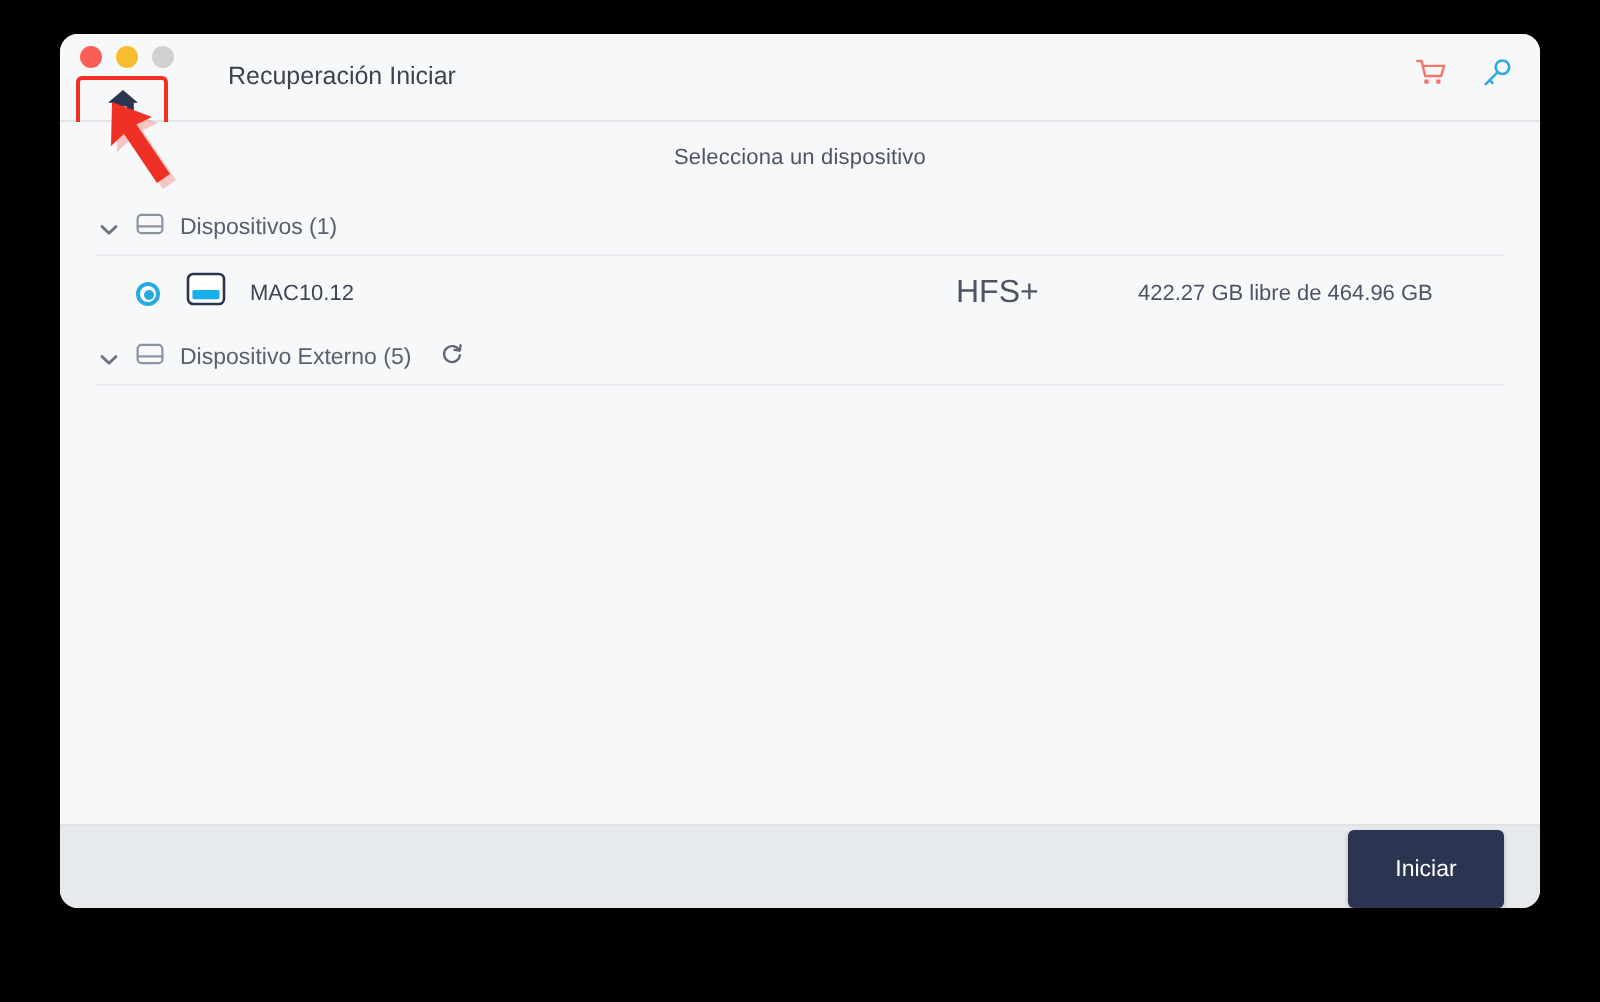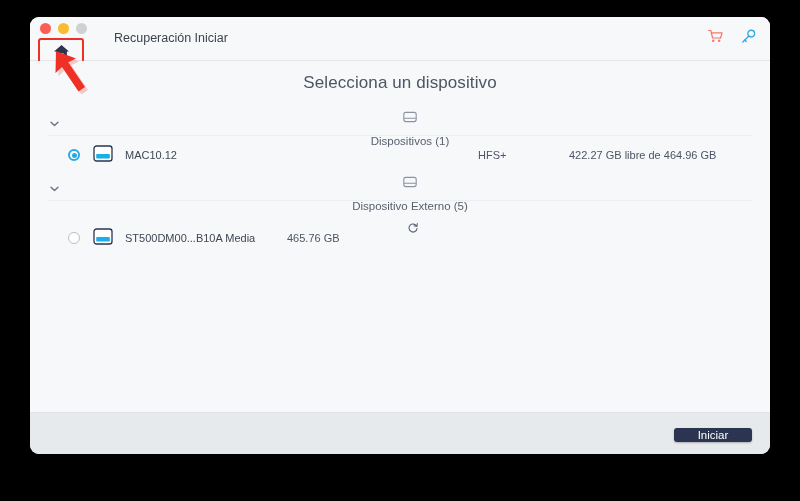--- a/index.html
+++ b/index.html
@@ -91,38 +91,37 @@
 
   
   .content {
     position: relative;
     height: 351px;
     background: #f7f8fa;
     overflow: hidden;
   }
   .page-title {
     text-align: center;
-    font-size: 17px;
+    font-size: 11px;
     color: #4c5564;
     padding-top: 12px;
     letter-spacing: 0.1px;
   }
 
   .section {
     margin: 0 18px 0 18px;
   }
   .section-head {
     display: flex;
     align-items: center;
     height: 26px;
     border-bottom: 1px solid #eceef1;
     gap: 8px;
     padding-left: 20px;
     position: relative;
-    flex-direction: column;
   }
   .chev {
     position: absolute;
     left: 2px;
     top: 50%;
     transform: translateY(-50%);
   }
   .section-head .label {
     font-size: 11.5px;
     color: #58616e;
@@ -162,21 +161,21 @@
   }
   .drive-ic { margin-left: 13px; flex: none; display:block; }
   .dev-name {
     margin-left: 12px;
     font-size: 11px;
     color: #3e4653;
     white-space: nowrap;
   }
 
   .col-bar   { position: absolute; left: 239px; }
-  .col-fs    { position: absolute; left: 430px; font-size: 11px; color: #4c5564; }
+  .col-fs    { position: absolute; left: 430px; font-size: 16px; color: #4c5564; }
   .col-size  { position: absolute; left: 521px; font-size: 11px; color: #4c5564; }
   .col-cap   { position: absolute; left: 239px; font-size: 11px; color: #4c5564; }
 
   .bar {
     width: 131px;
     height: 9px;
     border-radius: 2px;
     background: #e2e5ea;
     overflow: hidden;
   }
@@ -193,21 +192,21 @@
     height: 43px;
     background: #e7eaed;
     border-top: 1px solid #dfe2e6;
     display: flex;
     align-items: center;
     justify-content: flex-end;
     padding-right: 18px;
   }
   .start-btn {
     width: 78px;
-    height: 14px;
+    height: 39px;
     background: #2b3450;
     color: #ffffff;
     font-size: 11.5px;
     border: none;
     border-radius: 3px;
     cursor: pointer;
     font-family: "Liberation Sans", sans-serif;
     box-shadow: 0 1px 2px rgba(0,0,0,0.25);
   }
 
@@ -324,31 +323,20 @@
               <path d="M7.2 3.9 L9.9 4.3 L10.3 1.6" fill="none" stroke="#5f6876" stroke-width="1.15" stroke-linecap="round" stroke-linejoin="round"></path>
             </svg>
           </span>
         </div>
       </div>
 
       <div class="spacer-sm"></div>
 
       <div class="section">
 
-        <div class="dev-row">
-          <span class="radio"></span>
-          <span class="drive-ic">
-            <svg width="20" height="17" viewBox="0 0 20 17">
-              <rect x="1" y="1" width="18" height="15" rx="2.6" fill="#ffffff" stroke="#2b3450" stroke-width="1.3"></rect>
-              <rect x="3.2" y="9" width="13.6" height="4.6" rx="0.8" fill="#1aaeeb"></rect>
-            </svg>
-          </span>
-          <span class="dev-name">ST500DM00...B10A Media</span>
-          <span class="col-cap">465.76 GB</span>
-        </div>
       </div>
     </div>
 
     <div class="footer">
       <button class="start-btn" style="background: rgb(43, 52, 80);">Iniciar</button>
     </div>
   </div>
 
   <div class="arrow-ann">
     <svg width="56" height="52" viewBox="0 0 56 52">

